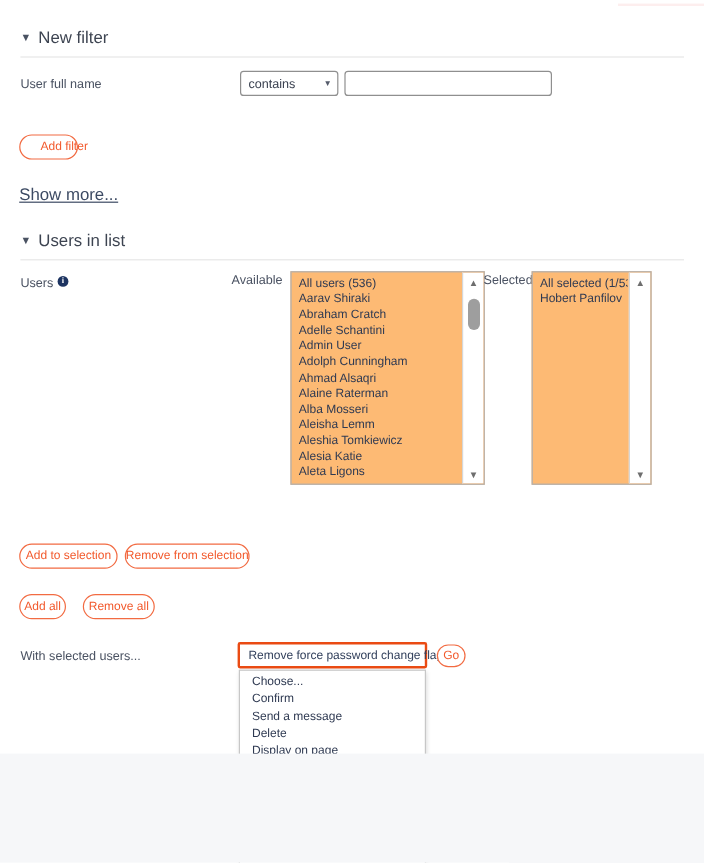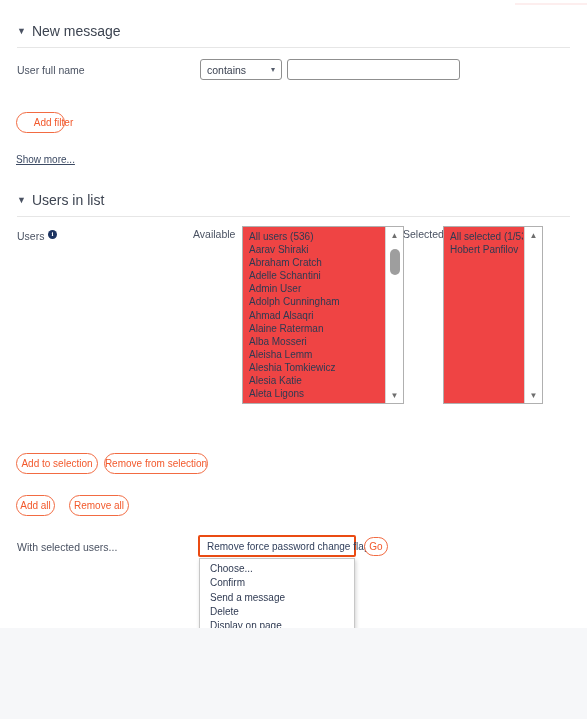--- a/index.html
+++ b/index.html
@@ -106,32 +106,32 @@
     font-family: "Liberation Sans", sans-serif;
     display: flex;
     align-items: center;
     justify-content: center;
     white-space: nowrap;
     cursor: pointer;
     padding: 0 10px;
   }
   .link {
     position: absolute;
-    font-size: 10px;
+    font-size: 14px;
     color: #3c4a63;
     text-decoration: underline;
     cursor: pointer;
     white-space: nowrap;
   }
   
   .listbox {
     position: absolute;
     box-sizing: border-box;
     border: 1px solid #b0b0b0;
-    background: #ef4444;
+    background: #fdba74;
     overflow: hidden;
   }
   .listbox .opt {
     font-size: 10px;
     color: #2f3a52;
     line-height: 13.1px;
     height: 13.1px;
     padding-left: 6px;
     white-space: nowrap;
     overflow: hidden;
@@ -237,21 +237,21 @@
   }
 </style>
 </head>
 <body>
 
 <div class="page">
 
   <div class="top-accent"></div>
 
   <div class="section-header" style="top:23px;">
-    <span class="caret">▼</span><span>New message</span>
+    <span class="caret">▼</span><span>New filter</span>
   </div>
   <div class="section-rule" style="top:47px;"></div>
 
   <div class="field-label" style="left:17px; top:64px;">User full name</div>
 
   <div class="select-box" style="left:200px; top:59px; width:82px; height:21px;">
     <span class="sel-text">contains</span>
     <span class="sel-caret">▾</span>
   </div>
 

